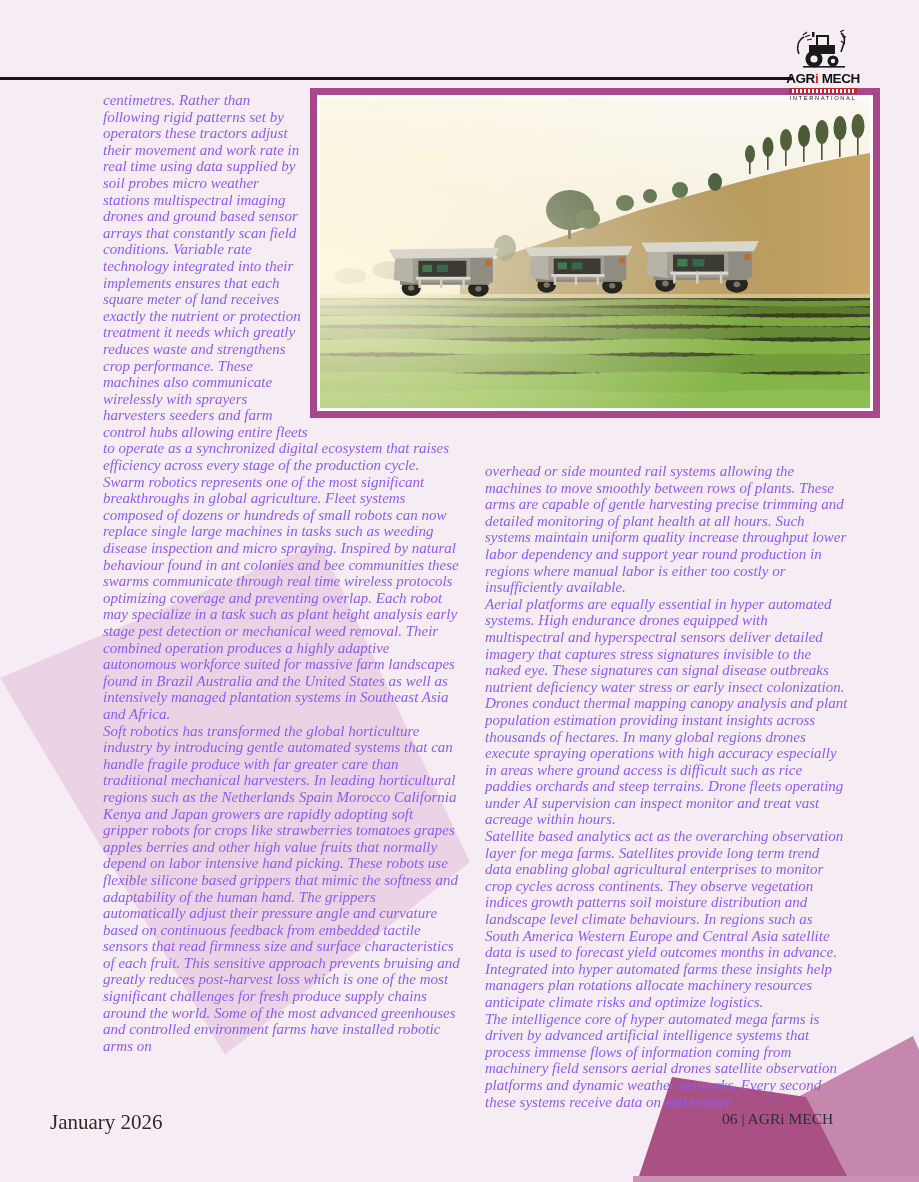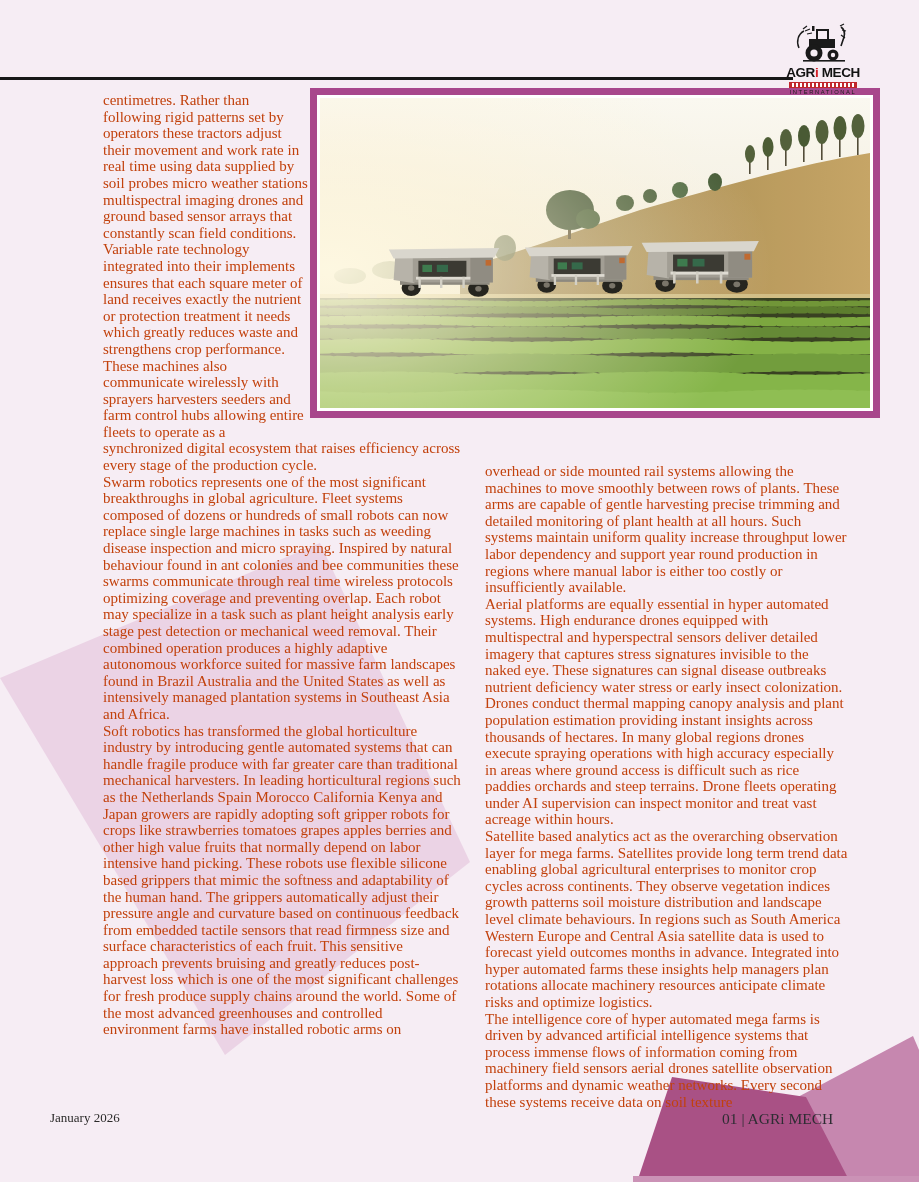--- a/index.html
+++ b/index.html
@@ -32,21 +32,21 @@
   .bg-strip{
     position:absolute;left:633px;top:1176px;width:286px;height:6px;
     background:#cb92b6;z-index:1;
   }
   
   .top-rule{
     position:absolute;left:0;top:77px;width:793px;height:3px;
     background:#171717;z-index:2;
   }
   .logo{
-    position:absolute;left:786px;top:22px;width:74px;z-index:3;
+    position:absolute;left:786px;top:28px;width:74px;z-index:3;
     text-align:center;
   }
   .logo .tractor{display:block;margin:0 auto;}
   .brand{
     font-family:"Liberation Sans",sans-serif;font-weight:bold;
     font-size:13.5px;letter-spacing:-0.4px;color:#121212;line-height:14px;
     white-space:nowrap;
   }
   .brand .accent{color:#d42027;}
   .logo-banner{
@@ -59,29 +59,29 @@
     letter-spacing:1.6px;color:#1c1c1c;white-space:nowrap;
   }
   
   .photo-frame{
     position:absolute;left:310px;top:88px;width:570px;height:330px;
     box-sizing:border-box;border:7px solid #a8478c;background:#ffffff;
     padding:3px;z-index:2;margin:0;
   }
   .photo-frame svg{display:block;}
   
-  .col{position:absolute;z-index:2;color:#c2410c;}
+  .col{position:absolute;z-index:2;color:#8b5cf6;font-style:italic;}
   .col p{margin:0;font-size:15px;line-height:16.6px;text-align:left;}
   .col-left{left:103px;top:92px;width:358px;}
   .col-right{left:485px;top:427px;width:363px;margin-top:36px;}
   .img-spacer{float:right;width:152px;height:338px;}
   
   .footer-date{
     position:absolute;left:50px;top:1110px;z-index:2;
-    font-size:13px;color:#2b2a29;
+    font-size:21px;color:#2b2a29;
   }
   .footer-page{
     position:absolute;left:722px;top:1110px;z-index:2;
     font-size:15.5px;color:#2e2d33;
   }
 </style>
 </head>
 <body>
 
 <div class="page">
@@ -223,15 +223,15 @@
   </div>
 
   <div class="col col-right">
     <p>overhead or side mounted rail systems allowing the machines to move smoothly between rows of plants. These arms are capable of gentle harvesting precise trimming and detailed monitoring of plant health at all hours. Such systems maintain uniform quality increase throughput lower labor dependency and support year round production in regions where manual labor is either too costly or insufficiently available.</p>
     <p>Aerial platforms are equally essential in hyper automated systems. High endurance drones equipped with multispectral and hyperspectral sensors deliver detailed imagery that captures stress signatures invisible to the naked eye. These signatures can signal disease outbreaks nutrient deficiency water stress or early insect colonization. Drones conduct thermal mapping canopy analysis and plant population estimation providing instant insights across thousands of hectares. In many global regions drones execute spraying operations with high accuracy especially in areas where ground access is difficult such as rice paddies orchards and steep terrains. Drone fleets operating under AI supervision can inspect monitor and treat vast acreage within hours.</p>
     <p>Satellite based analytics act as the overarching observation layer for mega farms. Satellites provide long term trend data enabling global agricultural enterprises to monitor crop cycles across continents. They observe vegetation indices growth patterns soil moisture distribution and landscape level climate behaviours. In regions such as South America Western Europe and Central Asia satellite data is used to forecast yield outcomes months in advance. Integrated into hyper automated farms these insights help managers plan rotations allocate machinery resources anticipate climate risks and optimize logistics.</p>
     <p>The intelligence core of hyper automated mega farms is driven by advanced artificial intelligence systems that process immense flows of information coming from machinery field sensors aerial drones satellite observation platforms and dynamic weather networks. Every second these systems receive data on soil texture</p>
   </div>
 
   <div class="footer-date">January 2026</div>
-  <div class="footer-page">01 | AGRi MECH</div>
+  <div class="footer-page">06 | AGRi MECH</div>
 
 </div>
 
 </body></html>

